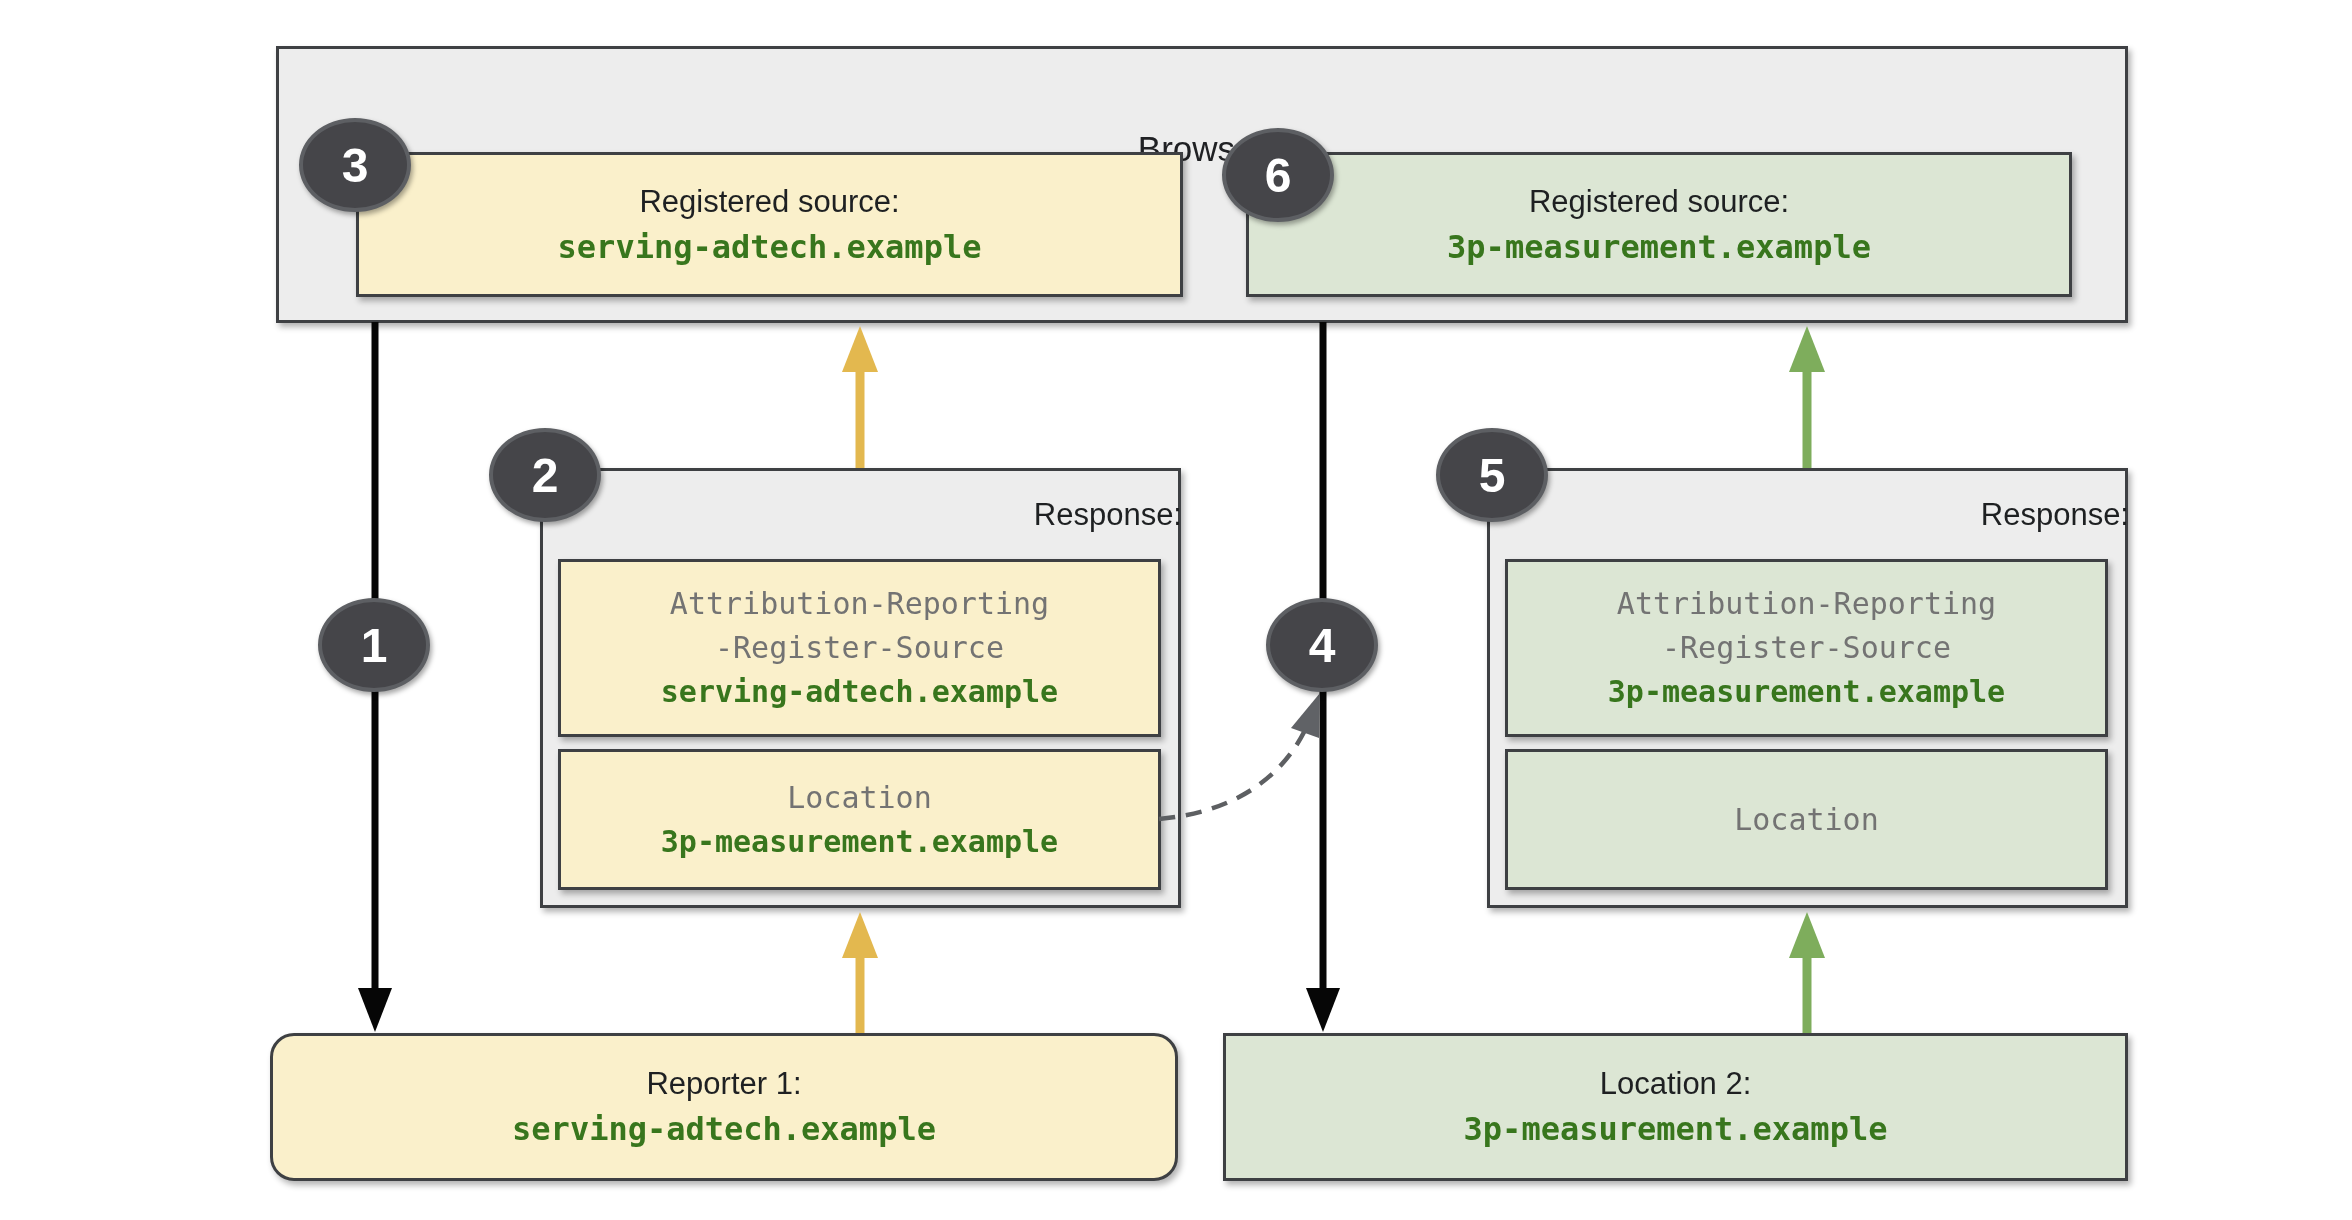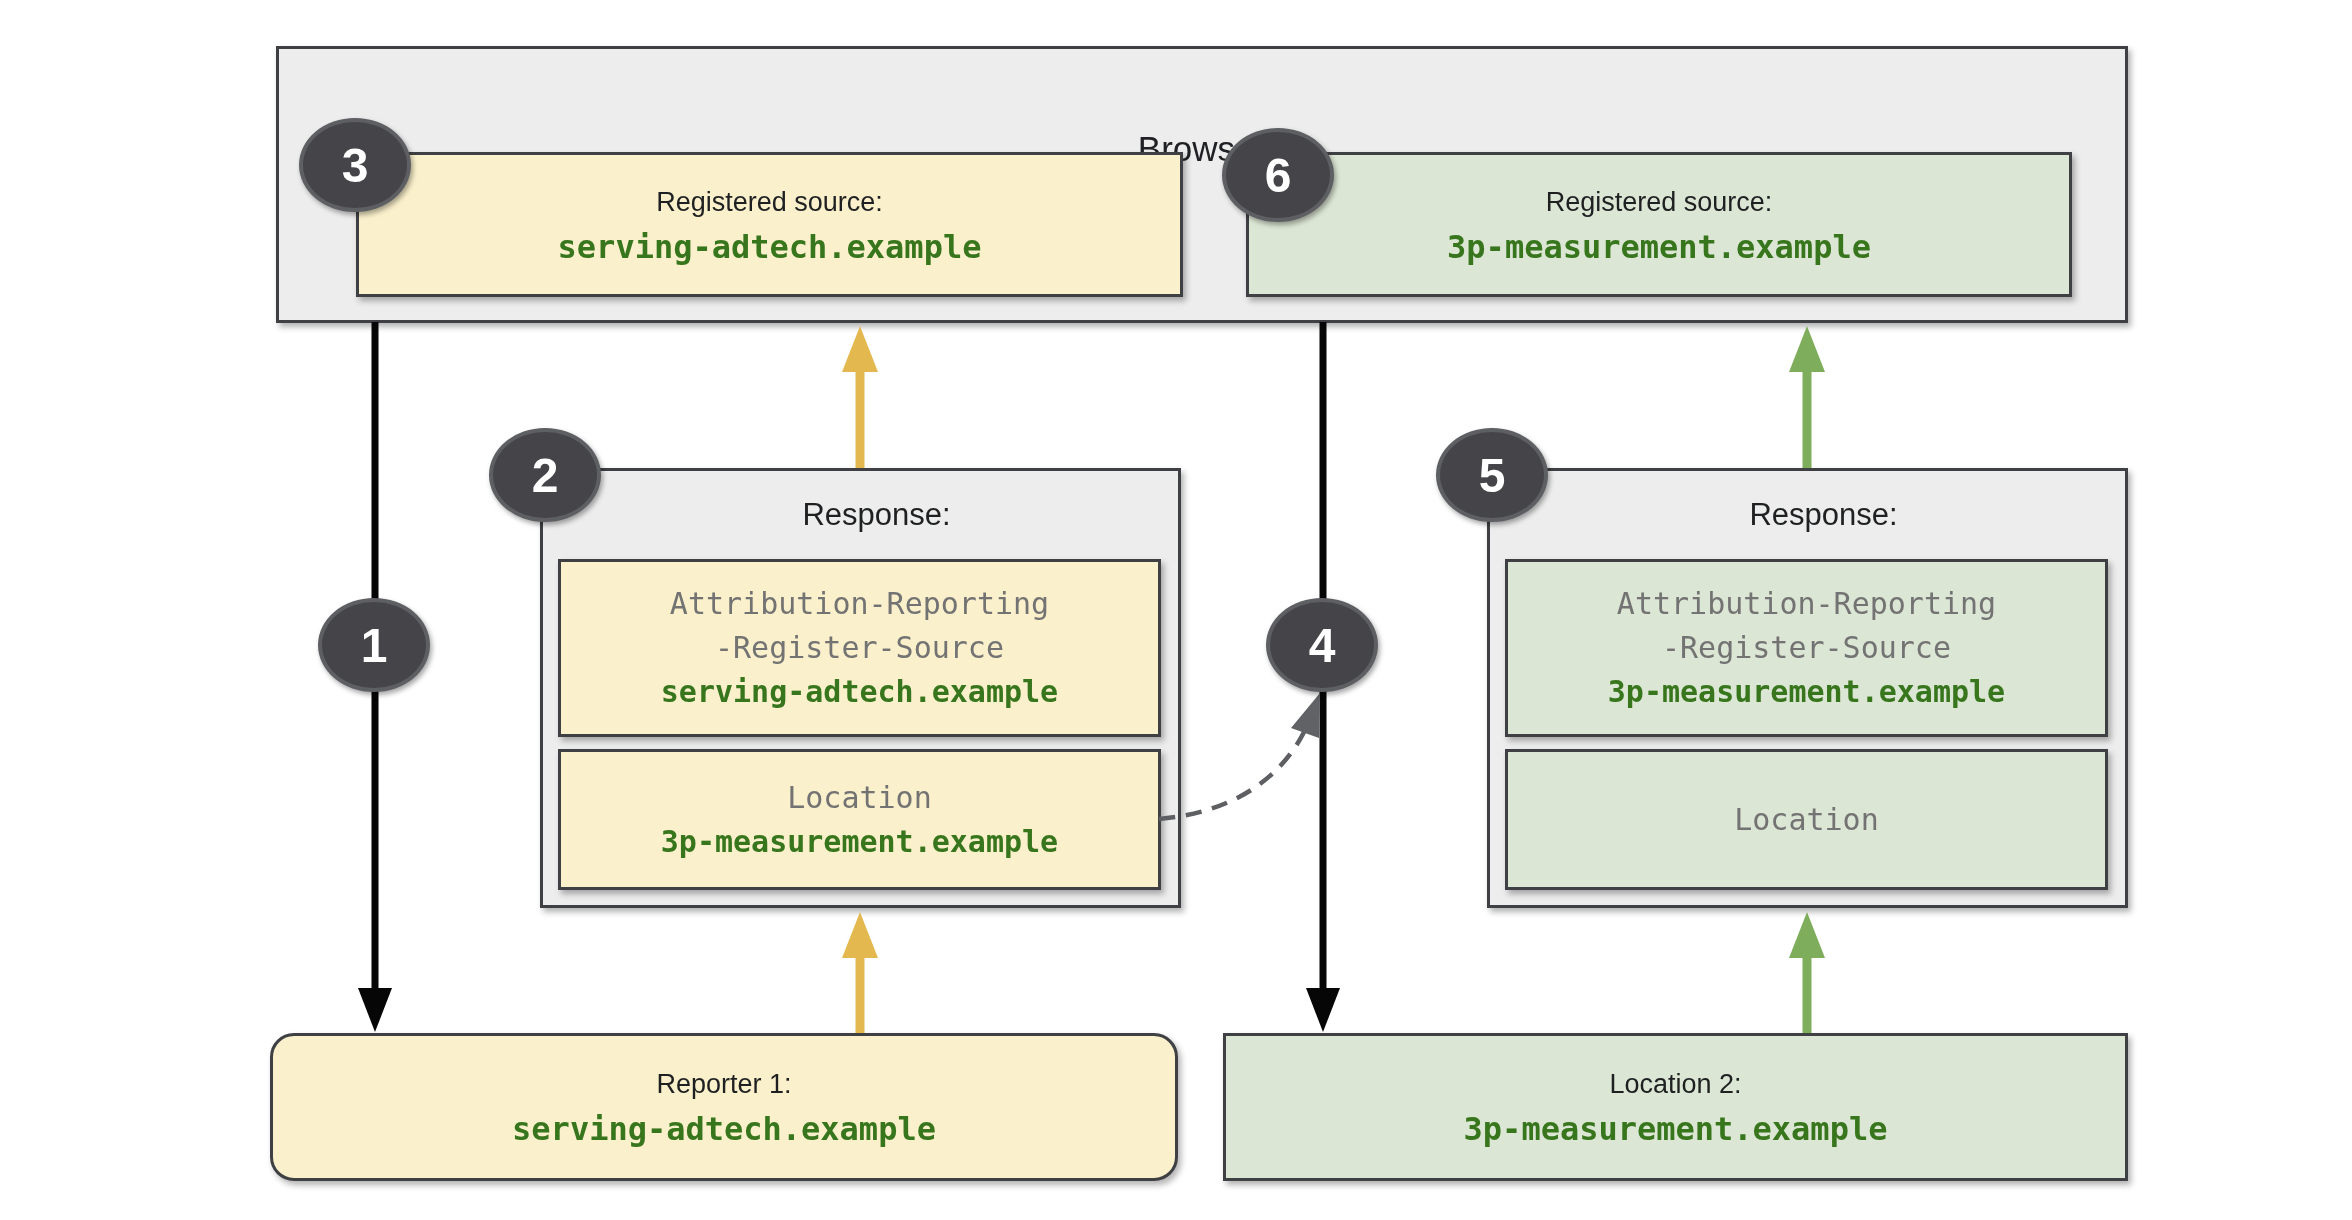--- a/index.html
+++ b/index.html
@@ -11,29 +11,29 @@
        box-shadow:3px 4px 6px rgba(0,0,0,0.30);}
   .gray-box{background:#ededed;}
   .yellow-box{background:#faf0cb;}
   .green-box{background:#dce6d4;}
 
   .center-col{display:flex;flex-direction:column;align-items:center;justify-content:center;text-align:center;}
 
   .browser-title{position:absolute;left:0;top:80px;width:100%;text-align:center;
     font-size:35px;color:#202124;}
 
-  .label-sans{font-size:27px;color:#1e2022;line-height:44px;}
+  .label-sans{font-size:31px;color:#1e2022;line-height:44px;}
   .domain-mono{font-family:"DejaVu Sans Mono",monospace;font-weight:bold;
     font-size:32px;color:#38761d;line-height:46px;}
   .mono-dark{font-family:"DejaVu Sans Mono",monospace;font-size:30px;color:#737373;line-height:44px;}
   .mono-green{font-family:"DejaVu Sans Mono",monospace;font-weight:bold;font-size:30px;color:#38761d;line-height:44px;}
   .italic-green{font-family:"Liberation Sans",sans-serif;font-weight:bold;font-style:italic;
     font-size:31px;color:#38761d;line-height:44px;}
 
-  .resp-title{position:absolute;left:16px;top:26px;width:100%;text-align:center;
+  .resp-title{position:absolute;left:4px;top:26px;width:100%;text-align:right;
     font-size:31px;color:#1e2022;}
 
   .badge{position:absolute;width:112px;height:94px;border-radius:50%;
     background:#454549;border:4px solid #5d5f63;box-sizing:border-box;
     display:flex;align-items:center;justify-content:center;
     color:#ffffff;font-size:48px;font-weight:bold;
     box-shadow:2px 3px 5px rgba(0,0,0,0.35);
     transform:translate(-50%,-50%);z-index:30;}
 
   #arrows{position:absolute;left:0;top:0;width:2352px;height:1220px;z-index:20;pointer-events:none;}

